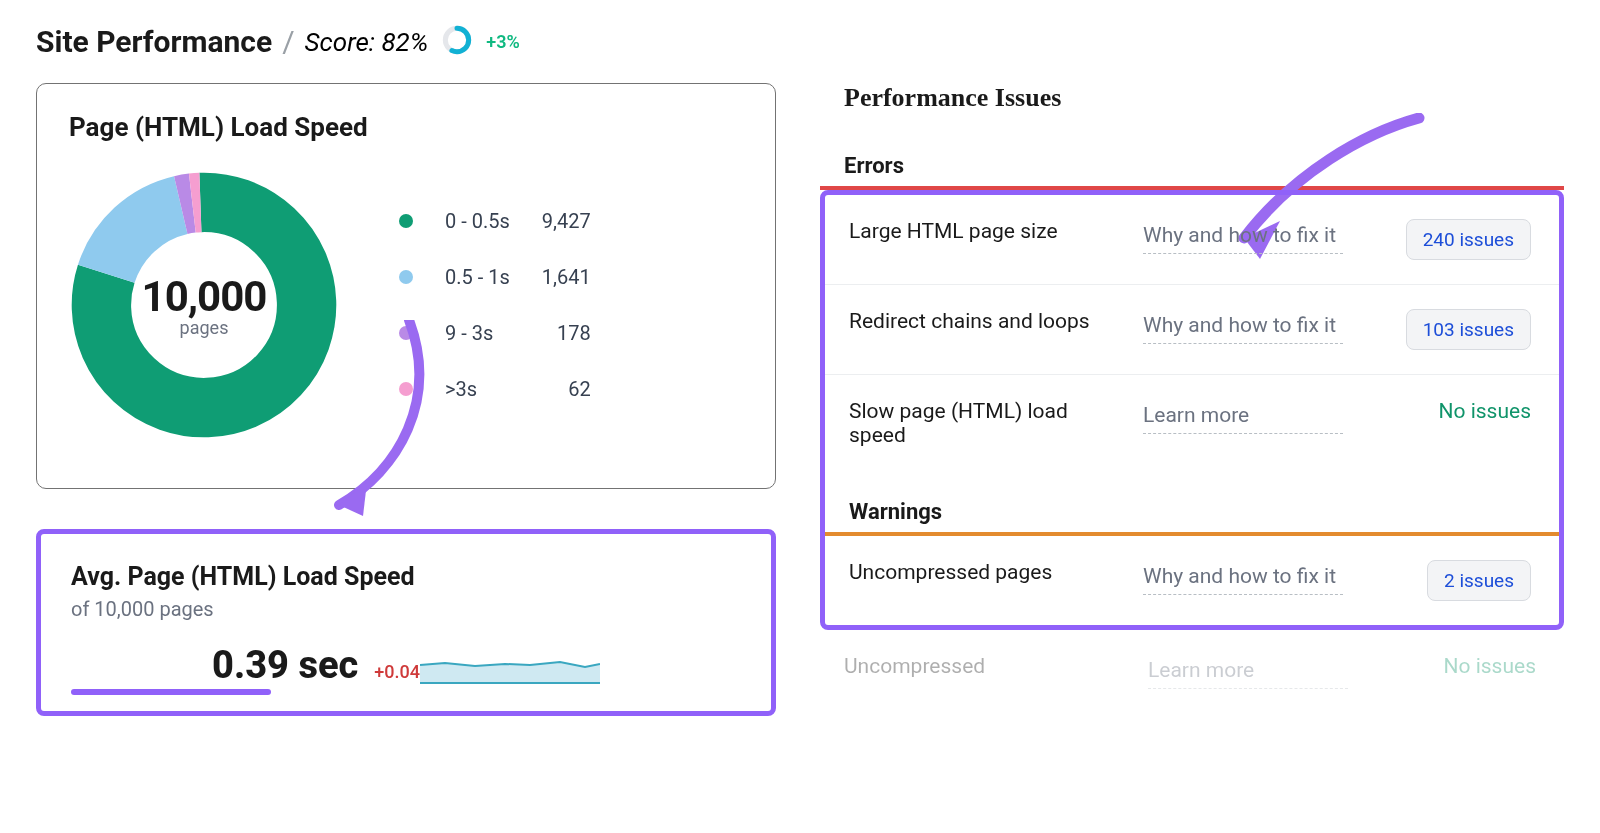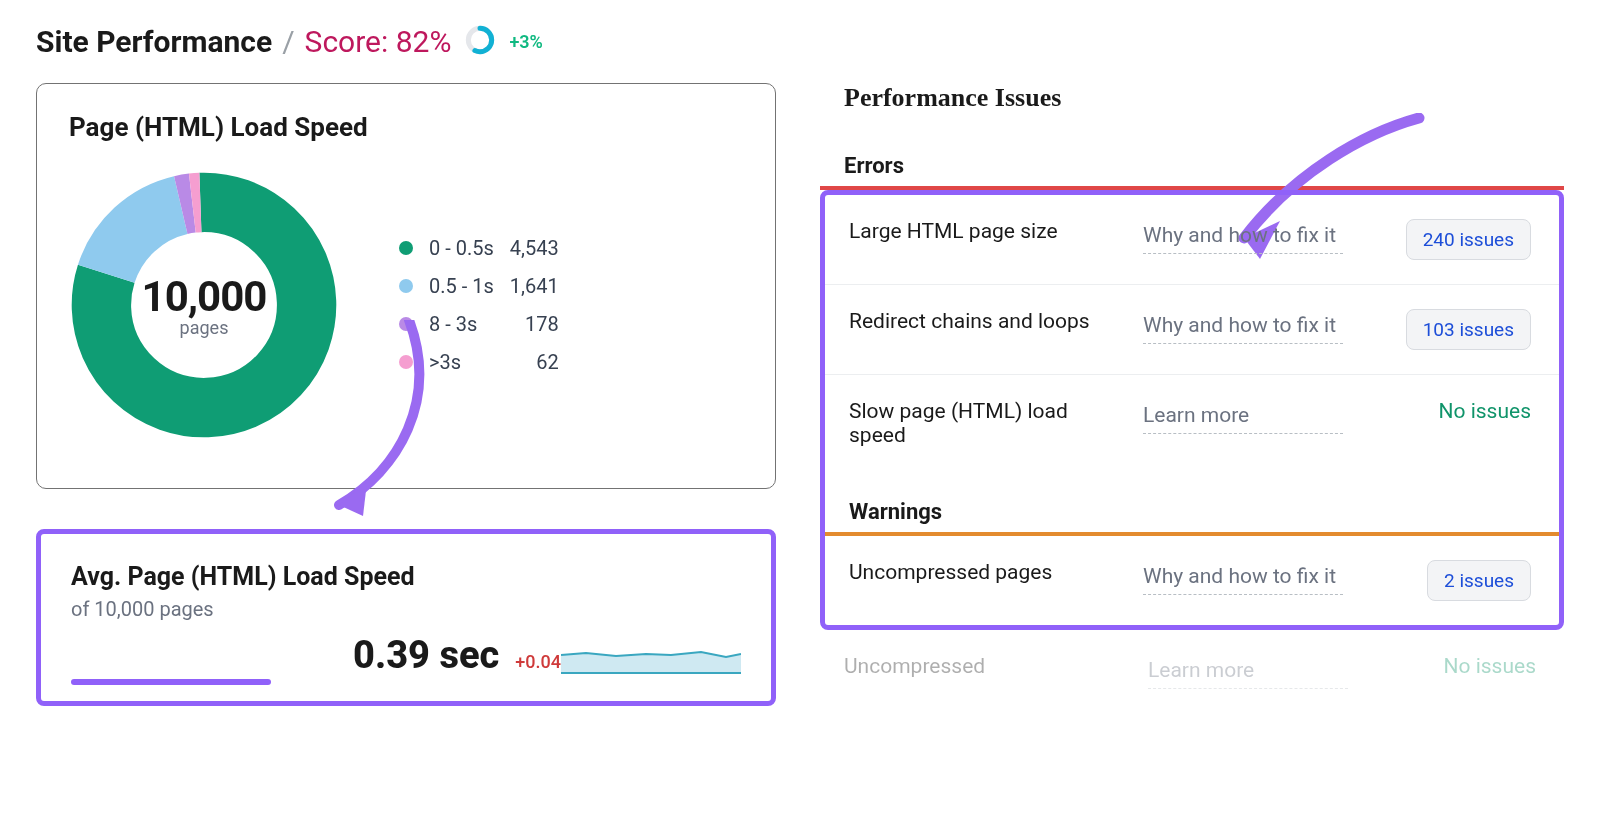--- a/index.html
+++ b/index.html
@@ -15,21 +15,21 @@
     align-items: center;
     gap: 10px;
     margin-bottom: 24px;
   }
   .header-title {
     font-size: 30px;
     font-weight: 700;
     color: #1a1a1a;
   }
   .header-sep { font-size: 30px; color: #9aa0a6; font-weight: 400; }
-  .header-score { font-size: 30px; color: #be185d; font-weight: 400; }
+  .header-score { font-size: 26px; color: #000000; font-weight: 400; font-style: italic; }
   .donut-small { margin-left:4px; }
   .delta {
     font-size: 18px;
     color: #10b981;
     font-weight: 600;
     margin-left: 4px;
   }
   .columns {
     display: flex;
     gap: 44px;
@@ -51,29 +51,29 @@
     margin-bottom: 18px;
   }
 
   
   .donut-row { display:flex; align-items:center; gap:60px; padding-top:10px; padding-bottom:20px; position:relative;}
   .donut-wrap { position:relative; width:270px; height:270px; }
   .donut-wrap svg { width:270px; height:270px; }
   .donut-center { position:absolute; inset:0; display:flex; flex-direction:column; align-items:center; justify-content:center; }
   .donut-center-num { font-size:42px; font-weight:700; letter-spacing:-1px; }
   .donut-center-label { font-size:18px; color:#6b7280; margin-top:-4px; }
-  .legend { display:grid; grid-template-columns:auto auto auto; column-gap:16px; row-gap:14px; align-items:center; font-size:20px; color:#374151; }
+  .legend { display:grid; grid-template-columns:auto auto auto; column-gap:16px; row-gap:14px; align-items:center; font-size:20px; color:#374151;gap:32px; }
   .legend .dot { width:14px; height:14px; border-radius:50%; display:inline-block; }
   .legend .val { text-align:right; }
 
   
   .avg-panel { margin-top:40px; border:5px solid #9061f9; border-radius:8px; padding:28px 30px 24px 30px; position:relative; }
   .avg-title { font-size:25px; font-weight:700; }
   .avg-sub { font-size:20px; color:#6b7280; margin-top:6px; }
-  .avg-row { display:flex; align-items:flex-end; justify-content:flex-end; margin-top:12px; position:relative;}
+  .avg-row { display:flex; align-items:flex-end; justify-content:center; margin-top:22px; position:relative;}
   .avg-num { font-size:38px; font-weight:800; }
   .avg-delta { font-size:18px; color:#cf3a3a; margin-left:12px; font-weight:500; }
   .avg-underline { position:absolute; left:30px; bottom:16px; width:200px; height:6px; background:#9061f9; border-radius:3px;}
   .spark { width:180px; height:44px; }
   .issues-title { font-size:26px; font-weight:700; padding-left:24px; margin-bottom:40px;font-family:Liberation Serif, serif;}
   .section-label { font-size:22px; font-weight:700; padding-left:24px; margin-bottom:8px;}
   .errors-bar { height:4px; background:#e04747; width:100%; }
   .warnings-bar { height:4px; background:#e38b2e; width:100%; }
   .issue-list { }
   .issue-row {
@@ -135,26 +135,26 @@
             <circle cx="50" cy="50" r="38" fill="none" stroke="#f59ed0" stroke-width="22" stroke-dasharray="3.4 238.8" stroke-dashoffset="-235.4" transform="rotate(-92 50 50)"></circle>
           </svg>
           <div class="donut-center">
             <div class="donut-center-num">10,000</div>
             <div class="donut-center-label">pages</div>
           </div>
         </div>
         <div class="legend">
           <span class="dot" style="background:#0f9d74"></span>
           <span>0 - 0.5s</span>
-          <span class="val">4,543</span>
+          <span class="val">9,427</span>
           <span class="dot" style="background:#8fcaee"></span>
           <span>0.5 - 1s</span>
           <span class="val">1,641</span>
           <span class="dot" style="background:#b98ae6"></span>
-          <span>8 - 3s</span>
+          <span>9 - 3s</span>
           <span class="val">178</span>
           <span class="dot" style="background:#f59ed0"></span>
           <span>&gt;3s</span>
           <span class="val">62</span>
         </div>
 
         <svg class="arrow" style="left:220px; top:160px;" width="170" height="200" viewBox="0 0 170 200">
           <path d="M120 0 C 150 80, 110 150, 50 185" stroke="#9a6af1" stroke-width="10" fill="none" stroke-linecap="round"></path>
           <path d="M50 185 L78 162 L74 196 Z" fill="#9a6af1"></path>
         </svg>

